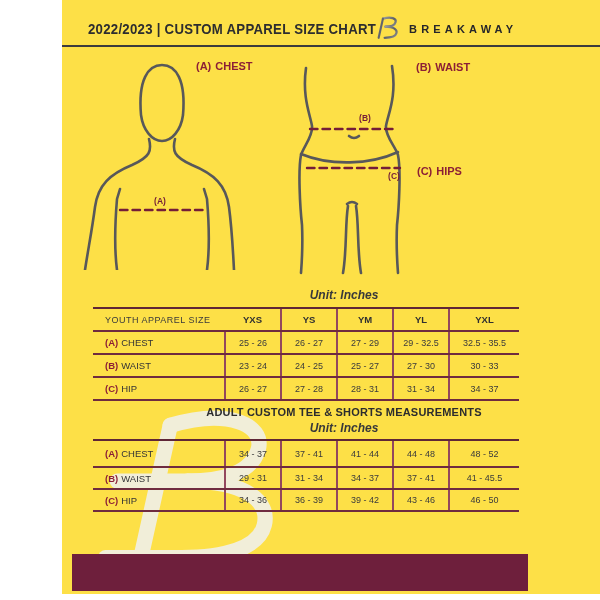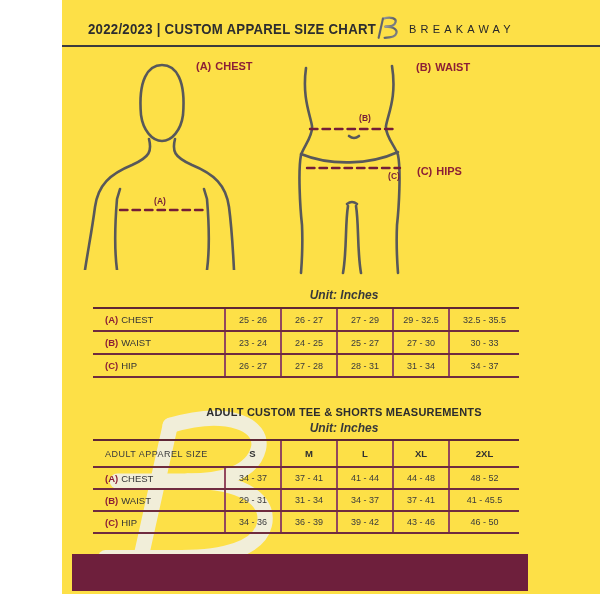--- a/index.html
+++ b/index.html
@@ -4,21 +4,21 @@
 <style>
   html,body{margin:0;padding:0;}
   body{width:600px;height:600px;background:#ffffff;position:relative;
        font-family:"Liberation Sans", sans-serif;-webkit-font-smoothing:antialiased;}
   .card{position:absolute;left:62px;top:0;width:528px;height:594px;background:#fde047;overflow:hidden;padding-left:36px;}
 
   
   .hdr-title{position:absolute;left:26px;top:20px;z-index:2;font-size:15px;font-weight:bold;
              color:#2d2d2f;letter-spacing:.3px;transform:scaleX(.88);transform-origin:0 50%;white-space:nowrap;}
   .logo{position:absolute;left:309px;top:14px;z-index:2;}
-  .brand{position:absolute;left:347px;top:23px;z-index:2;font-size:11px;font-weight:normal;
+  .brand{position:absolute;left:347px;top:23px;z-index:2;font-size:11px;font-weight:bold;
          letter-spacing:4.2px;color:#26262a;white-space:nowrap;}
   .divider{position:absolute;left:0;top:45px;width:100%;height:2px;background:#3c3b3d;z-index:2;}
 
   
   .fig{position:absolute;z-index:2;}
   .fig path{fill:none;stroke:#58585a;stroke-width:2.6;stroke-linecap:round;stroke-linejoin:round;}
   .fig path.dash{stroke:#741d38;stroke-width:2.4;stroke-dasharray:7.5 5;}
   .fig-left{left:0;top:55px;}
   .fig-right{left:223px;top:62px;}
   .diagram-label{position:absolute;z-index:2;font-size:8.5px;font-weight:bold;color:#741d38;text-align:center;}
@@ -119,20 +119,28 @@
   <table class="size-table tbl-youth">
     <colgroup>
         <col style="width:132px">
         <col style="width:56px">
         <col style="width:56px">
         <col style="width:56px">
         <col style="width:56px">
         <col style="width:70px">
       </colgroup>
     <tbody>
+        <tr>
+      <td class="corner">YOUTH APPAREL SIZE</td>
+      <th>YXS</th>
+      <th>YS</th>
+      <th>YM</th>
+      <th>YL</th>
+      <th>YXL</th>
+    </tr>
     <tr>
       <td class="rowlab"><span class="key">(A)</span><span>CHEST</span></td>
       <td>25 - 26</td>
       <td>26 - 27</td>
       <td>27 - 29</td>
       <td>29 - 32.5</td>
       <td>32.5 - 35.5</td>
     </tr>
     <tr>
       <td class="rowlab"><span class="key">(B)</span><span>WAIST</span></td>
@@ -158,28 +166,20 @@
   <table class="size-table tbl-adult">
     <colgroup>
         <col style="width:132px">
         <col style="width:56px">
         <col style="width:56px">
         <col style="width:56px">
         <col style="width:56px">
         <col style="width:70px">
       </colgroup>
     <tbody>
-        <tr>
-      <td class="corner">ADULT APPAREL SIZE</td>
-      <th>S</th>
-      <th>M</th>
-      <th>L</th>
-      <th>XL</th>
-      <th>2XL</th>
-    </tr>
     <tr>
       <td class="rowlab"><span class="key">(A)</span><span>CHEST</span></td>
       <td>34 - 37</td>
       <td>37 - 41</td>
       <td>41 - 44</td>
       <td>44 - 48</td>
       <td>48 - 52</td>
     </tr>
     <tr>
       <td class="rowlab"><span class="key">(B)</span><span>WAIST</span></td>

